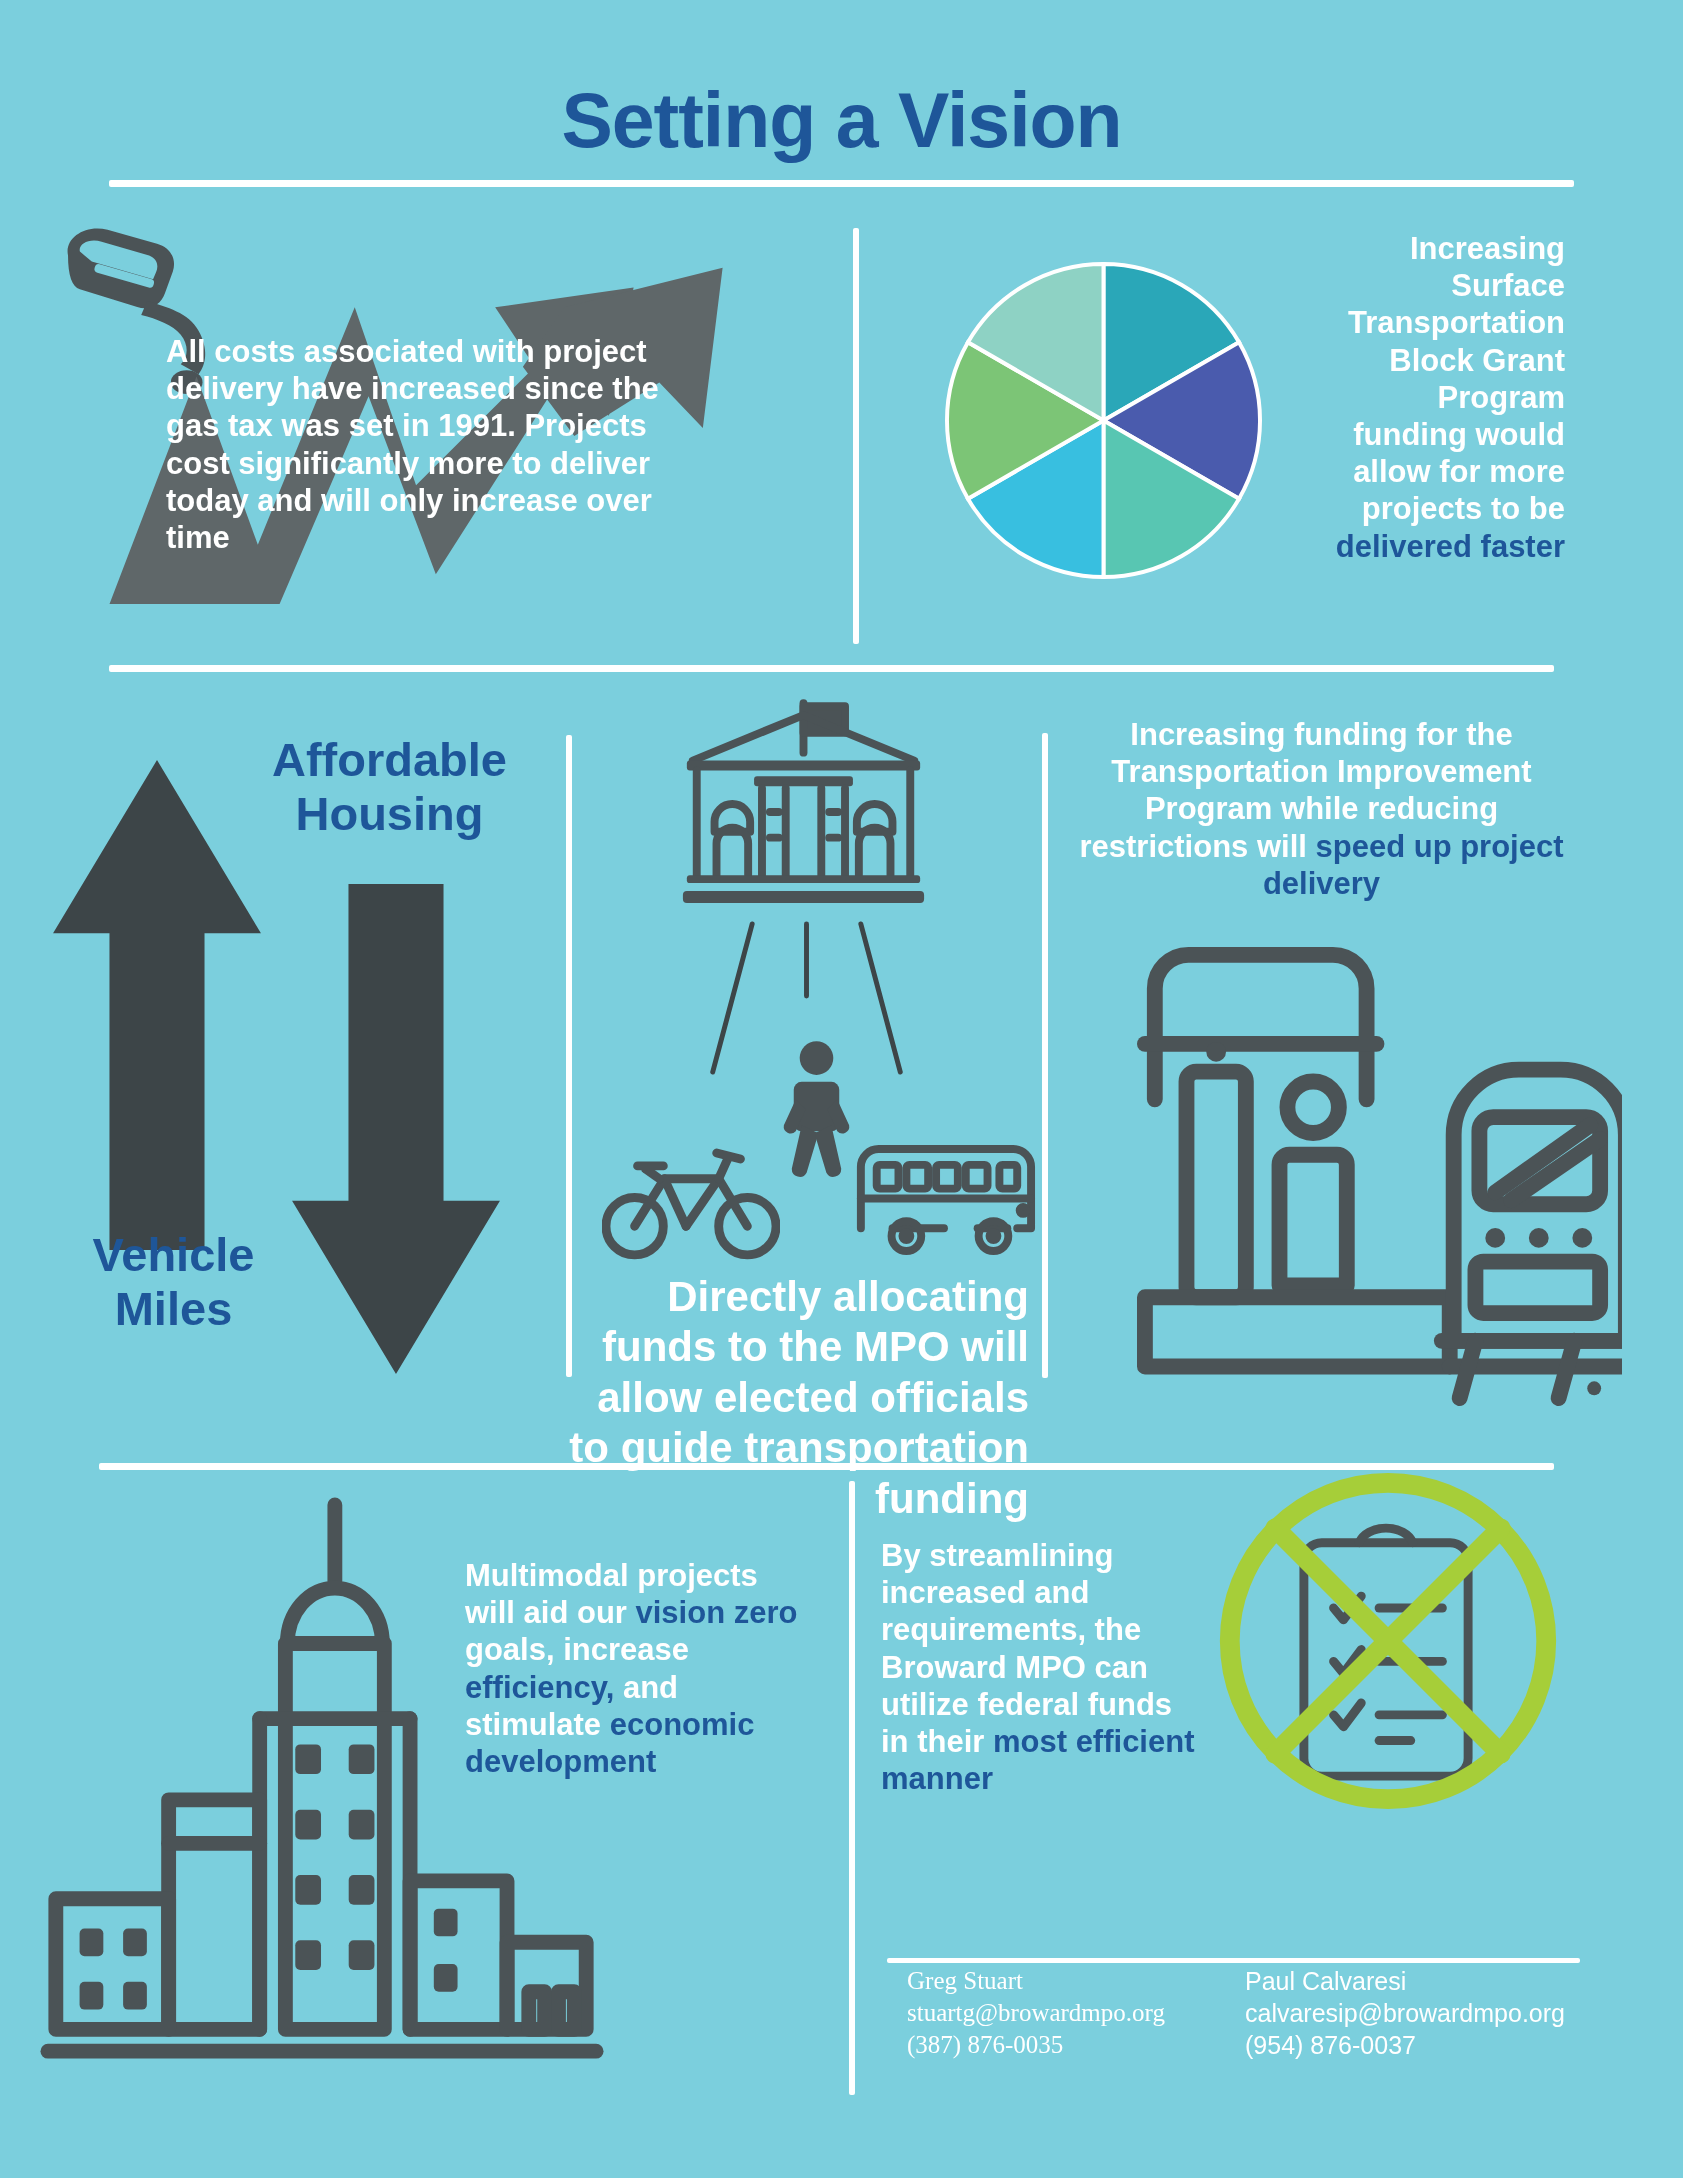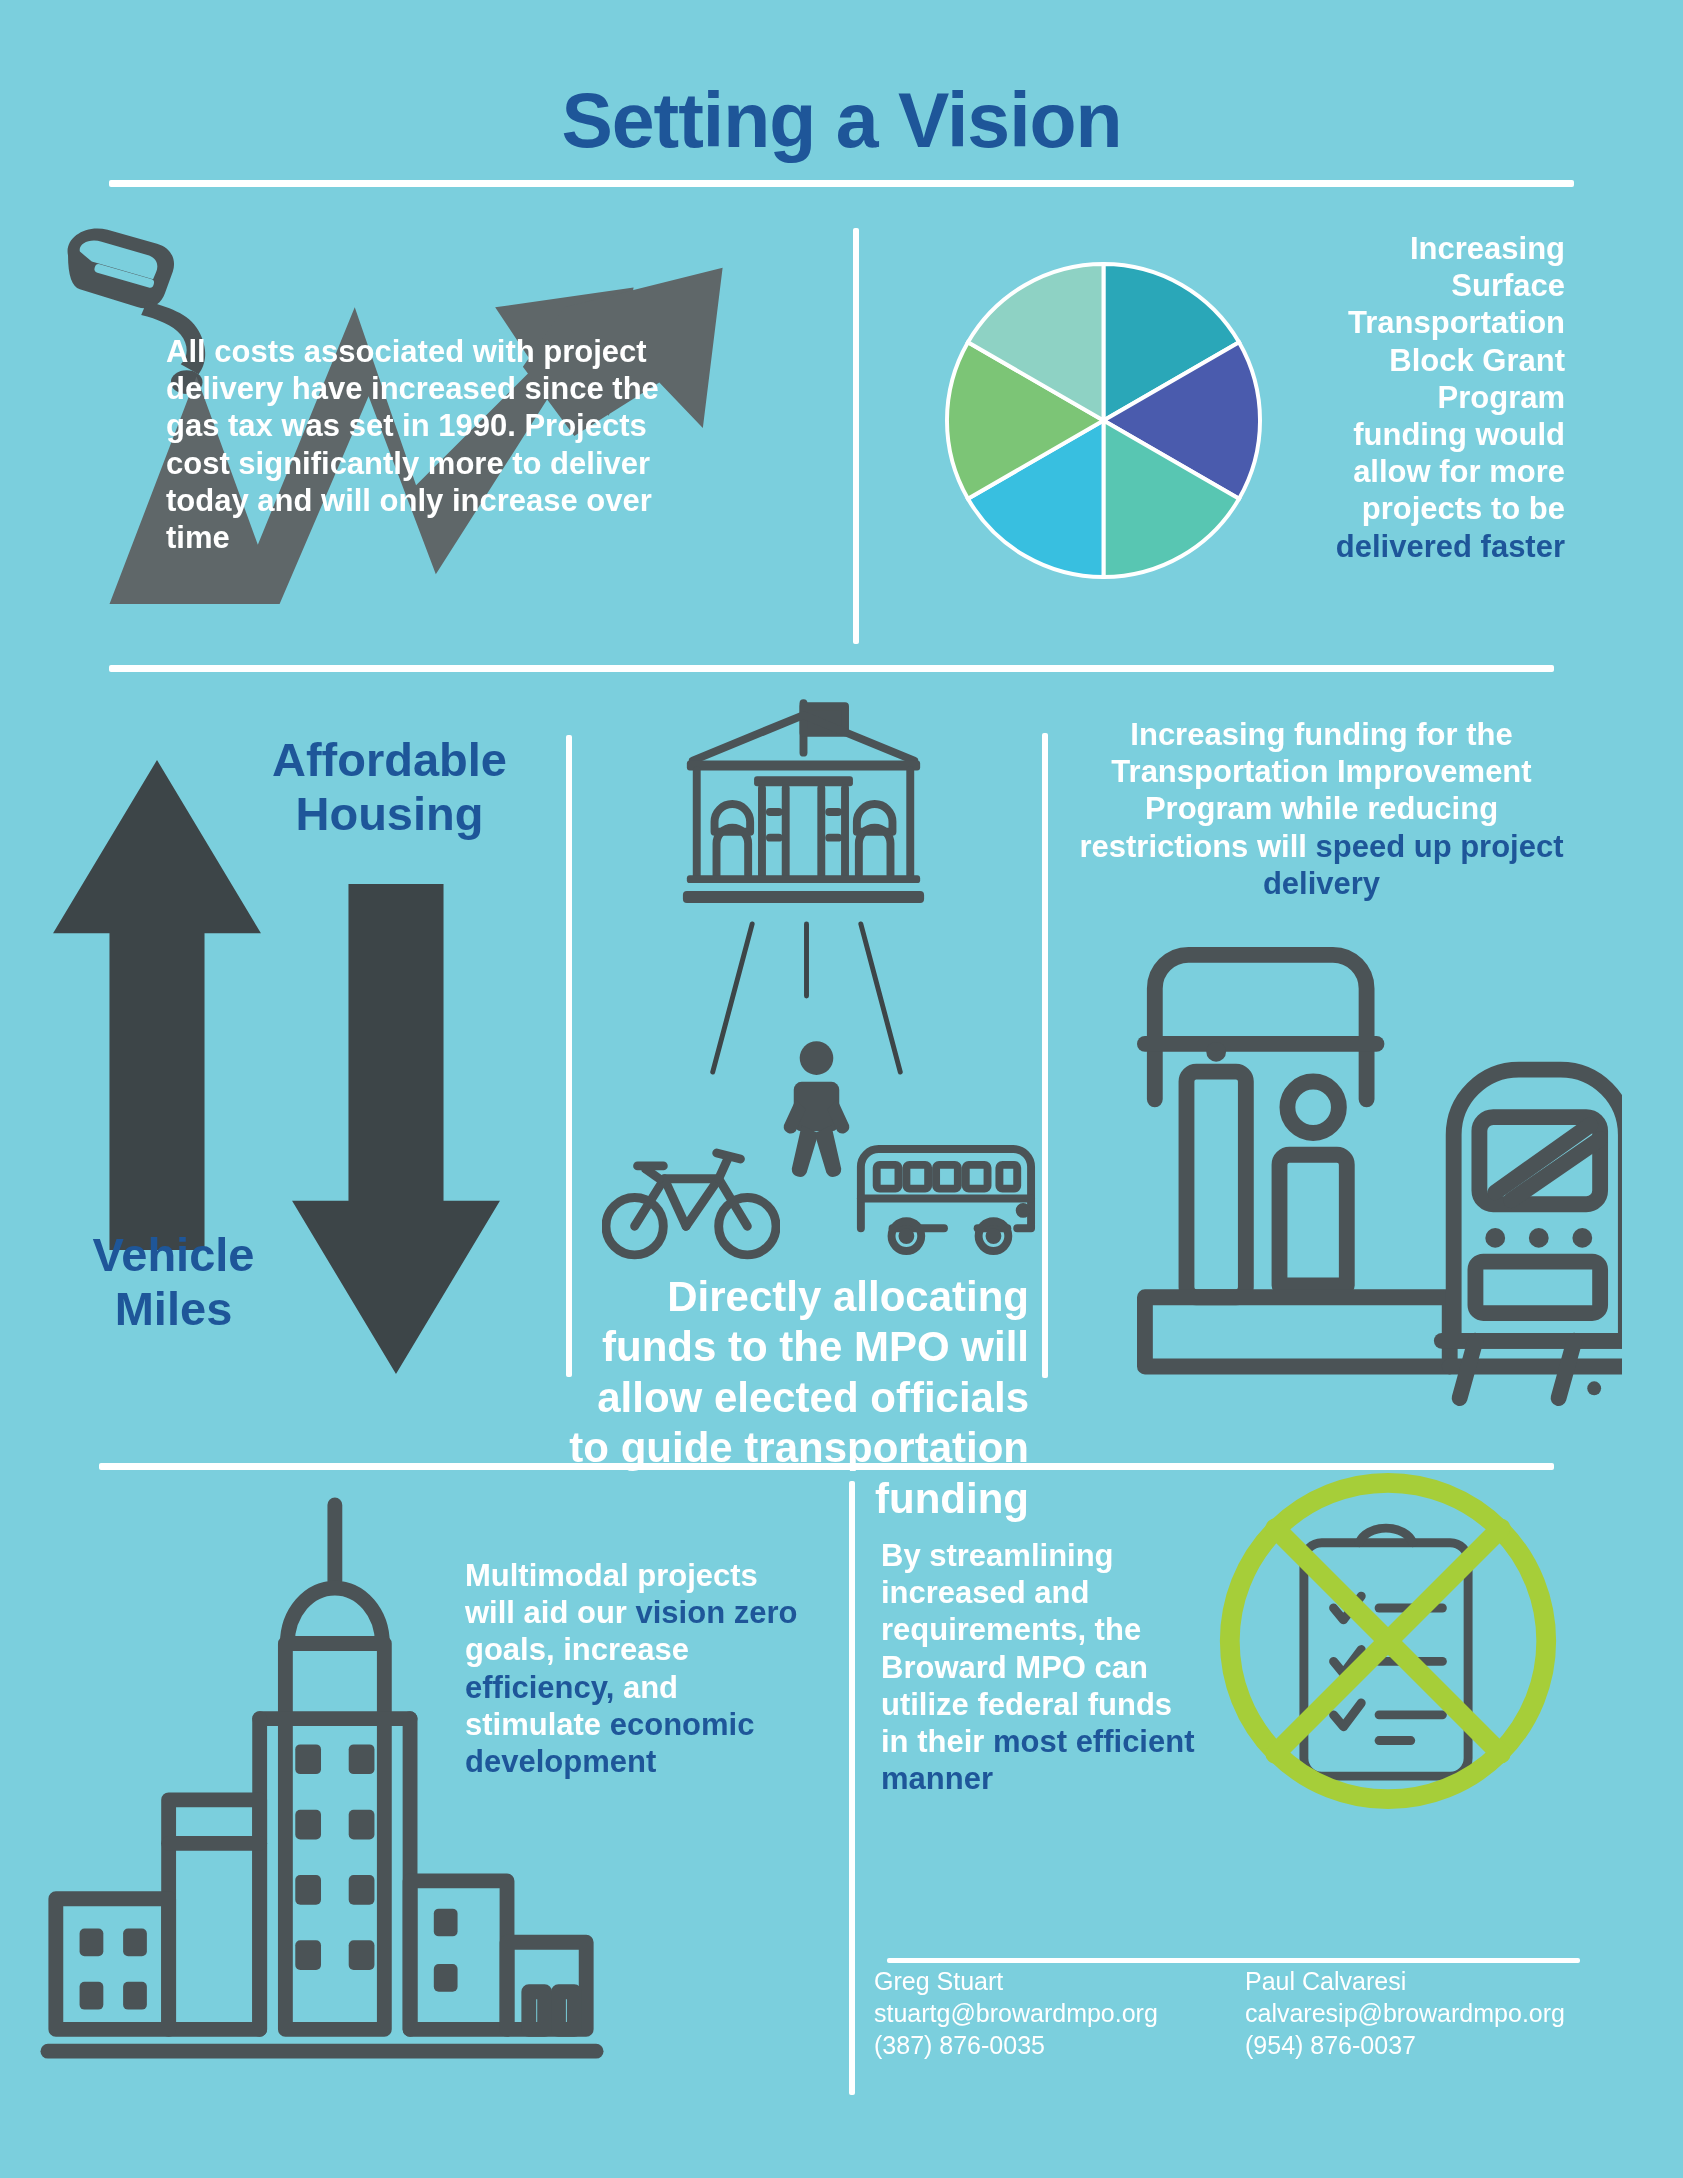--- a/index.html
+++ b/index.html
@@ -40,21 +40,21 @@
   #veh-miles{position:absolute;left:30px;top:1228px;width:287px;
      font-size:47px;font-weight:bold;color:#1e5699;text-align:center;line-height:1.15;}
   #s2-mid-text{left:564px;top:1272px;width:465px;font-size:42px;text-align:right;}
   #s2-right-text{left:1079px;top:716px;width:485px;font-size:31px;text-align:center;}
 
   
   #s3-left-text{left:465px;top:1557px;width:351px;font-size:31px;}
   #s3-right-text{left:881px;top:1537px;width:317px;font-size:31px;}
 
   .contact{position:absolute;color:#ffffff;font-weight:normal;font-size:25px;line-height:1.28;}
-  #c1{left:874px;top:1965px;}
+  #c1{left:907px;top:1965px;font-family:Liberation Serif, serif;}
   #c2{left:1245px;top:1965px;}
 
   svg{display:block;}
 </style>
 </head>
 <body>
 
 <div class="page">
 
   <div class="title">Setting a Vision</div>
@@ -78,21 +78,21 @@
 
   <div style="position:absolute;left:109px;top:248px;width:713px;height:356px;">
     <svg width="713" height="356" viewBox="0 0 720 360">
       <g fill="#5f6769">
         <polygon points="0,360 88,130 150,300 248,60 310,240 430,120 390,60 530,40 505,170 470,110 330,330 262,150 172,360"></polygon>
         <polygon points="460,60 620,20 600,182 556,136 470,190 418,120"></polygon>
       </g>
     </svg>
   </div>
 
-  <div class="blk" id="s1-text">All costs associated with project delivery have increased since the gas tax was set in 1990. Projects cost significantly more to deliver today and will only increase over time</div>
+  <div class="blk" id="s1-text">All costs associated with project delivery have increased since the gas tax was set in 1991. Projects cost significantly more to deliver today and will only increase over time</div>
 
   <div class="vrule" style="left:853px;top:228px;height:416px;"></div>
 
   <div id="pie">
     <svg width="317" height="317" viewBox="0 0 320 320" id="pie-svg">
         <path d="M160,160 L160,2 A158,158 0 0,1 296.83201379794133,81.00000000000001 Z" fill="#2aa7b8" stroke="#ffffff" stroke-width="4"></path>
         <path d="M160,160 L296.83201379794133,81.00000000000001 A158,158 0 0,1 296.83201379794133,239 Z" fill="#4a5bad" stroke="#ffffff" stroke-width="4"></path>
         <path d="M160,160 L296.83201379794133,239 A158,158 0 0,1 160,318 Z" fill="#58c6b2" stroke="#ffffff" stroke-width="4"></path>
         <path d="M160,160 L160,318 A158,158 0 0,1 23.16798620205867,239 Z" fill="#38bfe0" stroke="#ffffff" stroke-width="4"></path>
         <path d="M160,160 L23.16798620205867,239 A158,158 0 0,1 23.1679862020587,80.99999999999999 Z" fill="#7cc576" stroke="#ffffff" stroke-width="4"></path>

